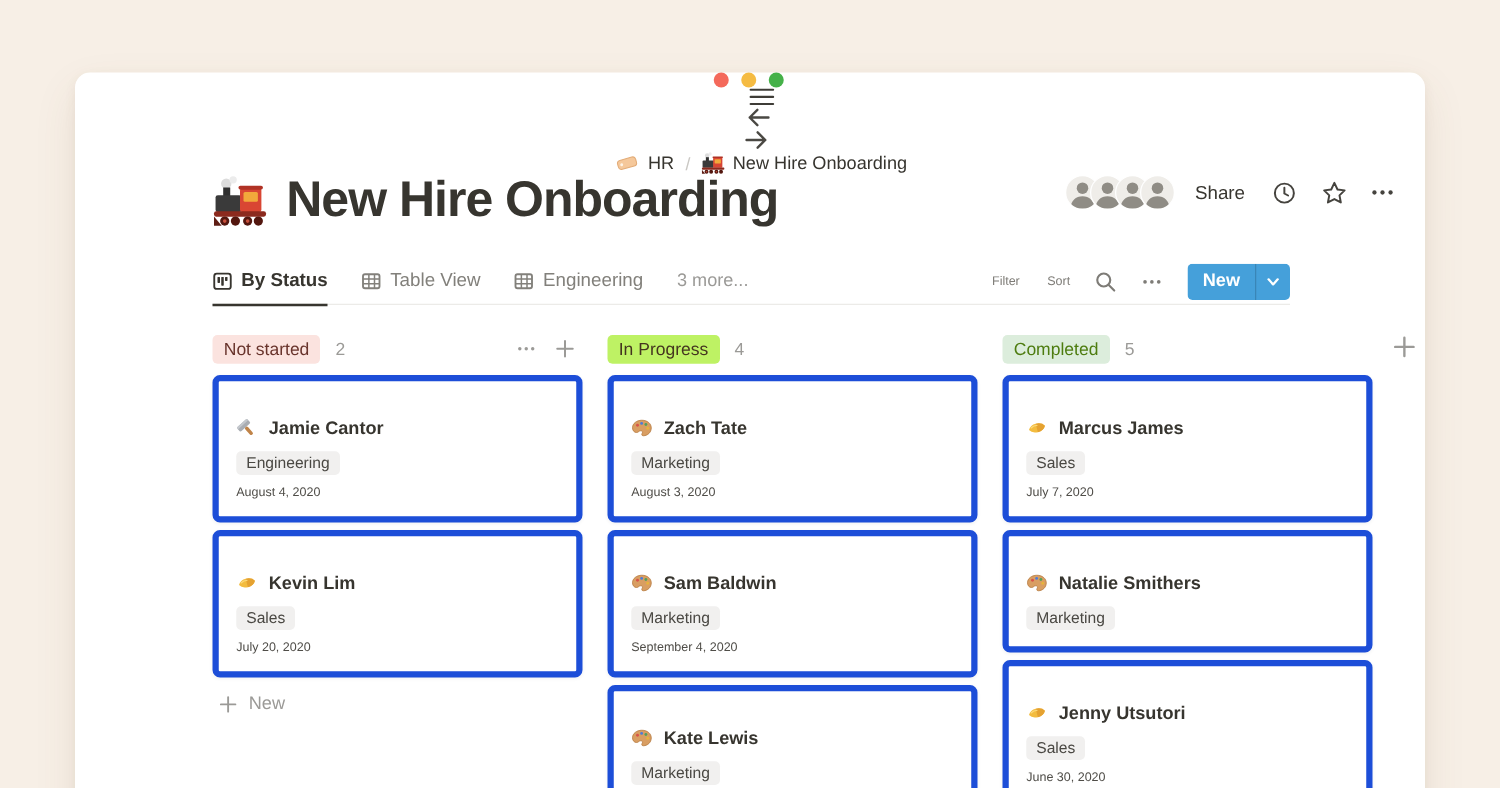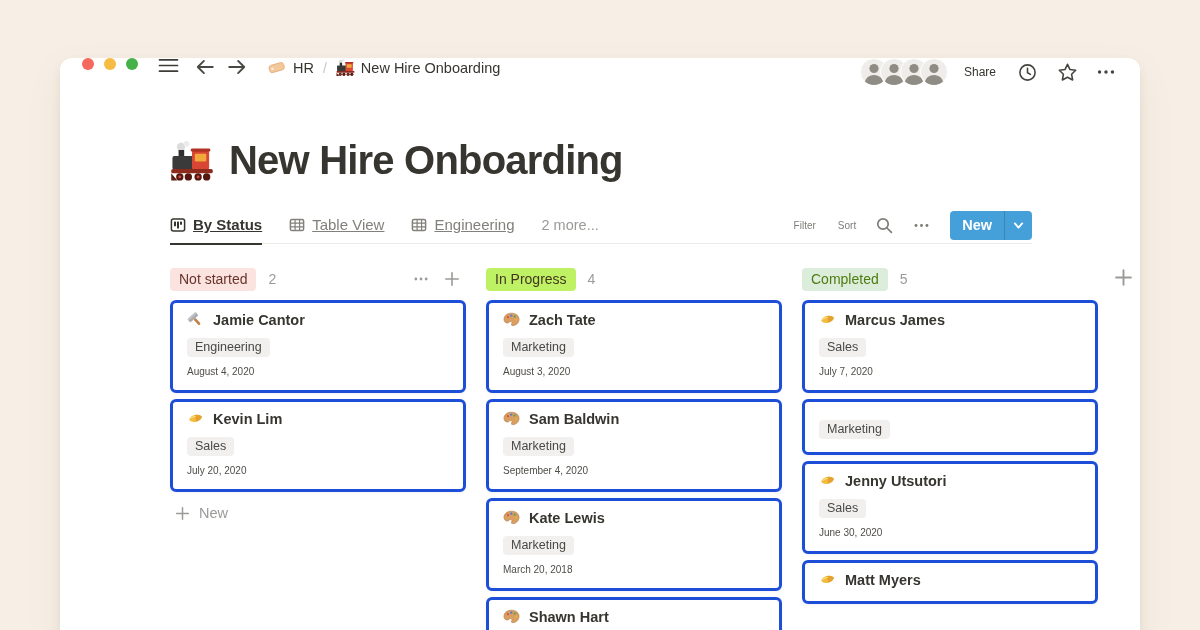--- a/index.html
+++ b/index.html
@@ -5,53 +5,53 @@
   html,body{margin:0;padding:0;width:1200px;height:630px;overflow:hidden;
     background:#F7EFE6;font-family:"Liberation Sans",sans-serif;
     -webkit-font-smoothing:antialiased;}
   .window{position:absolute;left:60px;top:58px;width:1080px;height:620px;
     background:#fff;border-radius:12px;
     box-shadow:0 14px 34px rgba(120,90,60,.10),0 3px 9px rgba(120,90,60,.07);}
   .icon{display:inline-flex;align-items:center;justify-content:center;flex:0 0 auto;}
   .icon svg{width:100%;height:100%;display:block;}
 
   
-  .topbar{height:48px;display:flex;align-items:flex-start;padding:0 24px 0 22px;}
+  .topbar{height:48px;display:flex;align-items:center;padding:0 24px 0 22px;flex-direction:column;}
   .dots{display:flex;gap:10px;align-items:center;}
   .dot{width:12px;height:12px;border-radius:50%;}
   .dot.red{background:#F4695B;} .dot.yellow{background:#F5BB42;} .dot.green{background:#45B149;}
   .hamburger{width:21px;height:15px;margin-left:20px;color:#3E3C37;cursor:pointer;}
   .nav-arrow{width:20px;height:18px;color:#4A4843;cursor:pointer;}
   .nav-arrow.back{margin-left:16px;} .nav-arrow.fwd{margin-left:12px;}
   .breadcrumb{display:flex;align-items:center;margin-left:20px;font-size:14.5px;color:#37352F;}
   .breadcrumb .icon{width:19px;height:19px;margin-right:7px;}
   .crumb-sep{color:#C9C7C3;margin:0 9px;font-size:14px;}
   .topbar-right{margin-left:auto;display:flex;align-items:center;}
   .avatars{display:flex;align-items:center;}
   .avatar{width:26px;height:26px;border-radius:50%;background:#EFEDE9;border:1.5px solid #fff;
     margin-left:-8px;overflow:hidden;display:flex;align-items:flex-end;justify-content:center;}
   .avatar:first-child{margin-left:0;}
   .avatar svg{width:100%;height:100%;}
-  .share{margin-left:16px;font-size:12px;color:#37352F;cursor:pointer;}
+  .share{margin-left:16px;font-size:15px;color:#37352F;cursor:pointer;}
   .tb-icon{color:#45433E;cursor:pointer;}
   .tb-icon.clock{width:19px;height:19px;margin-left:22px;}
   .tb-icon.star{width:21px;height:21px;margin-left:20px;}
   .tb-icon.dots3{width:20px;height:20px;margin-left:18px;}
 
   
   .content{padding:0 43px 0 110px;}
   .title-row{margin-top:32px;display:flex;align-items:center;gap:15px;}
   .title-row .icon{width:44px;height:44px;}
   .page-title{font-size:40px;font-weight:700;color:#37352F;letter-spacing:-.8px;}
 
   
   .tabs-row{margin-top:24px;width:862px;display:flex;align-items:center;height:36px;
     border-bottom:1px solid #ECEBE8;}
   .tab{display:flex;align-items:center;gap:7px;margin-right:27px;font-size:15px;color:#82807B;
-    height:100%;cursor:pointer;border-bottom:2px solid transparent;margin-bottom:-1px;text-decoration:underline;}
+    height:100%;cursor:pointer;border-bottom:2px solid transparent;margin-bottom:-1px;}
   .tab .icon{width:16px;height:16px;}
   .tab.active{color:#37352F;font-weight:700;border-bottom-color:#37352F;}
   .more-views{font-size:14.5px;color:#9B9A97;cursor:pointer;}
   .view-controls{margin-left:auto;display:flex;align-items:center;}
   .ctl-text{font-size:10px;color:#7E7C77;cursor:pointer;margin-left:22px;}
   .ctl-icon{width:17px;height:17px;color:#7E7C77;margin-left:20px;cursor:pointer;}
   .new-btn{display:flex;align-items:stretch;margin-left:20px;border-radius:4px;overflow:hidden;cursor:pointer;}
   .new-btn-main{background:#45A0DA;color:#fff;font-size:14.5px;font-weight:700;padding:6px 12px 7px;}
   .new-btn-arrow{background:#45A0DA;border-left:1px solid rgba(0,0,0,.16);
     display:flex;align-items:center;padding:0 8px;}
@@ -60,22 +60,22 @@
   
   .board{margin-top:22px;display:flex;gap:20px;position:relative;}
   .add-group{position:absolute;right:-36px;top:2px;width:19px;height:19px;color:#9B9A97;cursor:pointer;}
   .column{width:296px;flex:0 0 auto;}
   .col-header{display:flex;align-items:center;height:26px;margin-bottom:8px;}
   .badge{font-size:14px;padding:3px 9px 4px;border-radius:4px;cursor:pointer;}
   .count{margin-left:12px;font-size:14px;color:#9B9A97;}
   .col-actions{margin-left:auto;display:flex;align-items:center;gap:15px;margin-right:6px;color:#9B9A97;}
   .col-actions .icon{width:16px;height:16px;cursor:pointer;}
   .card-list{display:flex;flex-direction:column;gap:6px;}
-  .card{background:#fff;border:3px solid #1d4ed8;border-radius:6px;
-    box-shadow:0 1px 3px rgba(15,15,15,.05);padding:8px 14px 13px;cursor:pointer;}
+  .card{background:#fff;border:5px solid #1d4ed8;border-radius:6px;
+    box-shadow:0 1px 3px rgba(15,15,15,.05);padding:29px 14px 13px;cursor:pointer;}
   .card-title{display:flex;align-items:center;gap:9px;}
   .card-title .icon{width:17px;height:17px;}
   .card-name{font-size:14.5px;font-weight:700;color:#37352F;}
   .tag{display:inline-block;margin-top:10px;background:#F1F0EF;color:#4A4843;
     font-size:12.5px;padding:2px 8px 3px;border-radius:4px;}
   .date{margin-top:9px;font-size:10px;color:#4F4D48;}
   .col-footer{margin-top:13px;display:flex;align-items:center;gap:9px;color:#9B9A97;
     font-size:14.5px;padding-left:5px;cursor:pointer;}
   .col-footer .icon{width:15px;height:15px;}
 </style>
@@ -235,21 +235,21 @@
           <span class="tab">
             <span class="icon ">
               <svg viewBox="0 0 16 16" fill="none" stroke="currentColor">
                 <rect x="1.4" y="2.4" width="13.2" height="11.2" rx="1.6" stroke-width="1.5"></rect>
                 <path d="M1.4 6.1 H14.6 M1.4 9.9 H14.6 M6.1 2.4 V13.6 M10.6 2.4 V13.6" stroke-width="1.2"></path>
               </svg>
             </span>
             <span>Engineering</span>
           </span>
         </span>
-      <span class="more-views">2 more...</span>
+      <span class="more-views">3 more...</span>
       <div class="view-controls">
         <span class="ctl-text" style="margin-left:0">Filter</span>
         <span class="ctl-text">Sort</span>
         <span class="icon ctl-icon">
             <svg viewBox="0 0 17 17" fill="none" stroke="currentColor" stroke-width="1.7" stroke-linecap="round">
               <circle cx="7" cy="7" r="5.2"></circle>
               <path d="M11 11 L15.4 15.4"></path>
             </svg>
           </span>
         <span class="icon ctl-icon">
@@ -426,20 +426,32 @@
                       <path d="M4.2 7.2 Q6.5 5.8 9 6.4" stroke="#FBD97A" stroke-width="1.1" fill="none" stroke-linecap="round"></path>
                     </g>
                   </svg>
                 </span>
         <span class="card-name">Marcus James</span>
               </div>
               <div><span class="tag">Sales</span></div>
               <div class="date">July 7, 2020</div>
             </div>
             <div class="card">
+              <div class="card-title">
+        <span class="icon ">
+                  <svg viewBox="0 0 17 17">
+                    <path d="M8.5 2.2 C13 2.2 16 5 16 8.3 C16 11.8 13.2 14.6 9.6 14.6 C8.2 14.6 8.3 13.4 8.8 12.5 C9.3 11.6 8.9 10.6 7.6 10.6 C6 10.6 5.9 12 4.2 12 C2.4 12 1 10.4 1 8.2 C1 4.9 4.2 2.2 8.5 2.2 Z" fill="#D99E62" stroke="#B97F46" stroke-width="0.7"></path>
+                    <circle cx="5" cy="6.2" r="1.15" fill="#D95348"></circle>
+                    <circle cx="8.3" cy="4.7" r="1.15" fill="#4C7BD9"></circle>
+                    <circle cx="11.7" cy="5.6" r="1.15" fill="#55A05A"></circle>
+                    <circle cx="13.2" cy="8.6" r="1.15" fill="#E8B43A"></circle>
+                  </svg>
+                </span>
+        <span class="card-name">Natalie Smithers</span>
+              </div>
               <div><span class="tag">Marketing</span></div>
             </div>
             <div class="card">
               <div class="card-title">
         <span class="icon ">
                   <svg viewBox="0 0 17 17">
                     <g transform="rotate(-14 8.5 8.5)">
                       <path d="M2 8.5 Q4 4.6 8.5 4.8 Q13.4 5 15.2 8.2 Q13.5 11.8 8.5 11.8 Q3.8 11.8 2 8.5 Z" fill="#F3BC3F"></path>
                       <path d="M8.5 4.8 Q13.4 5 15.2 8.2 Q13.5 11.8 8.5 11.8 Z" fill="#E5A231"></path>
                       <path d="M4.2 7.2 Q6.5 5.8 9 6.4" stroke="#FBD97A" stroke-width="1.1" fill="none" stroke-linecap="round"></path>

